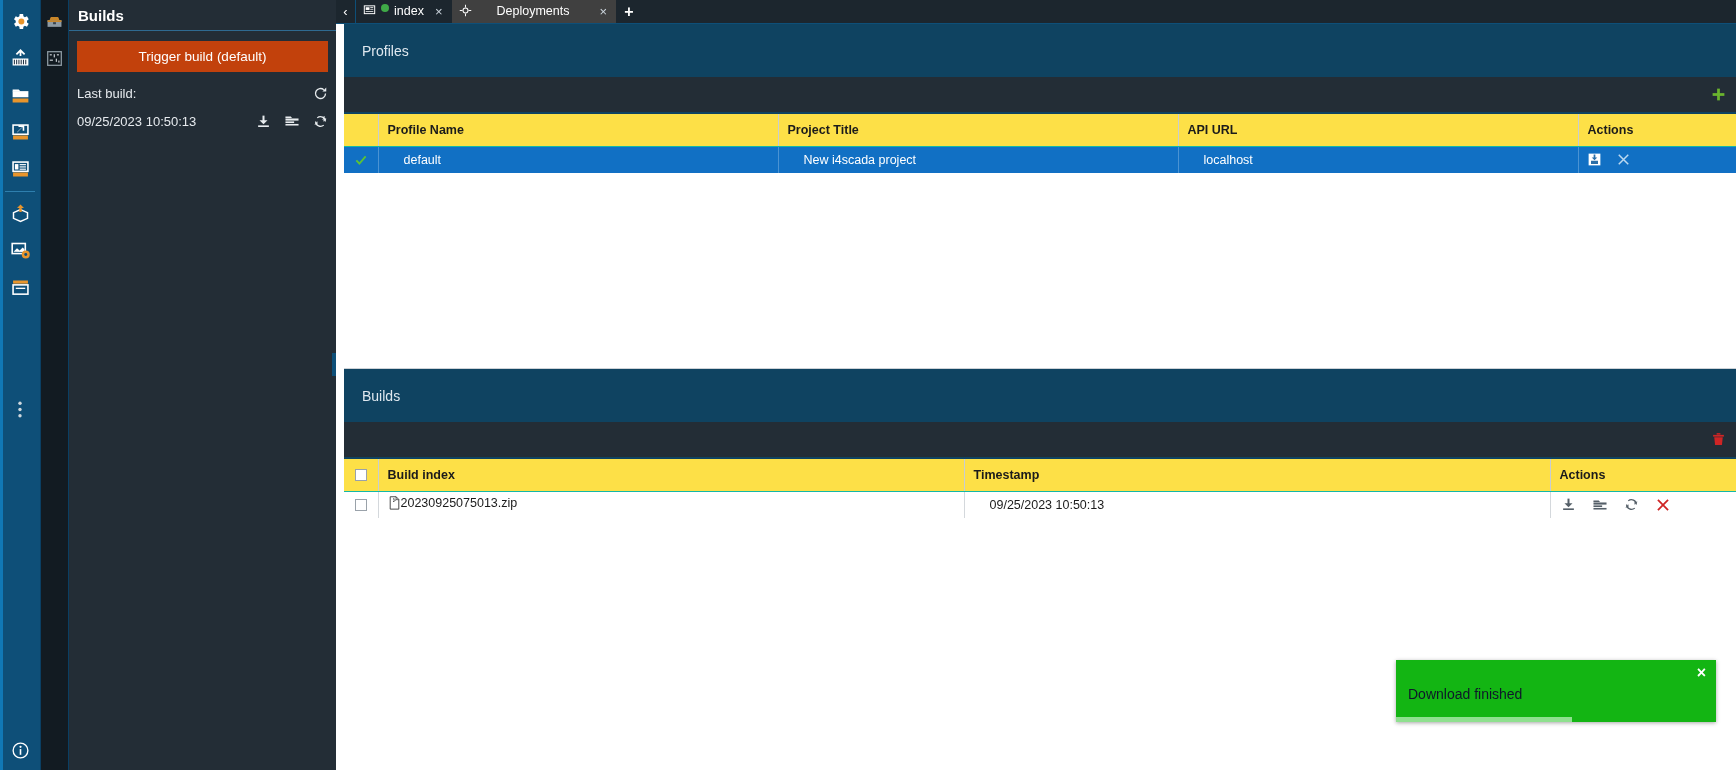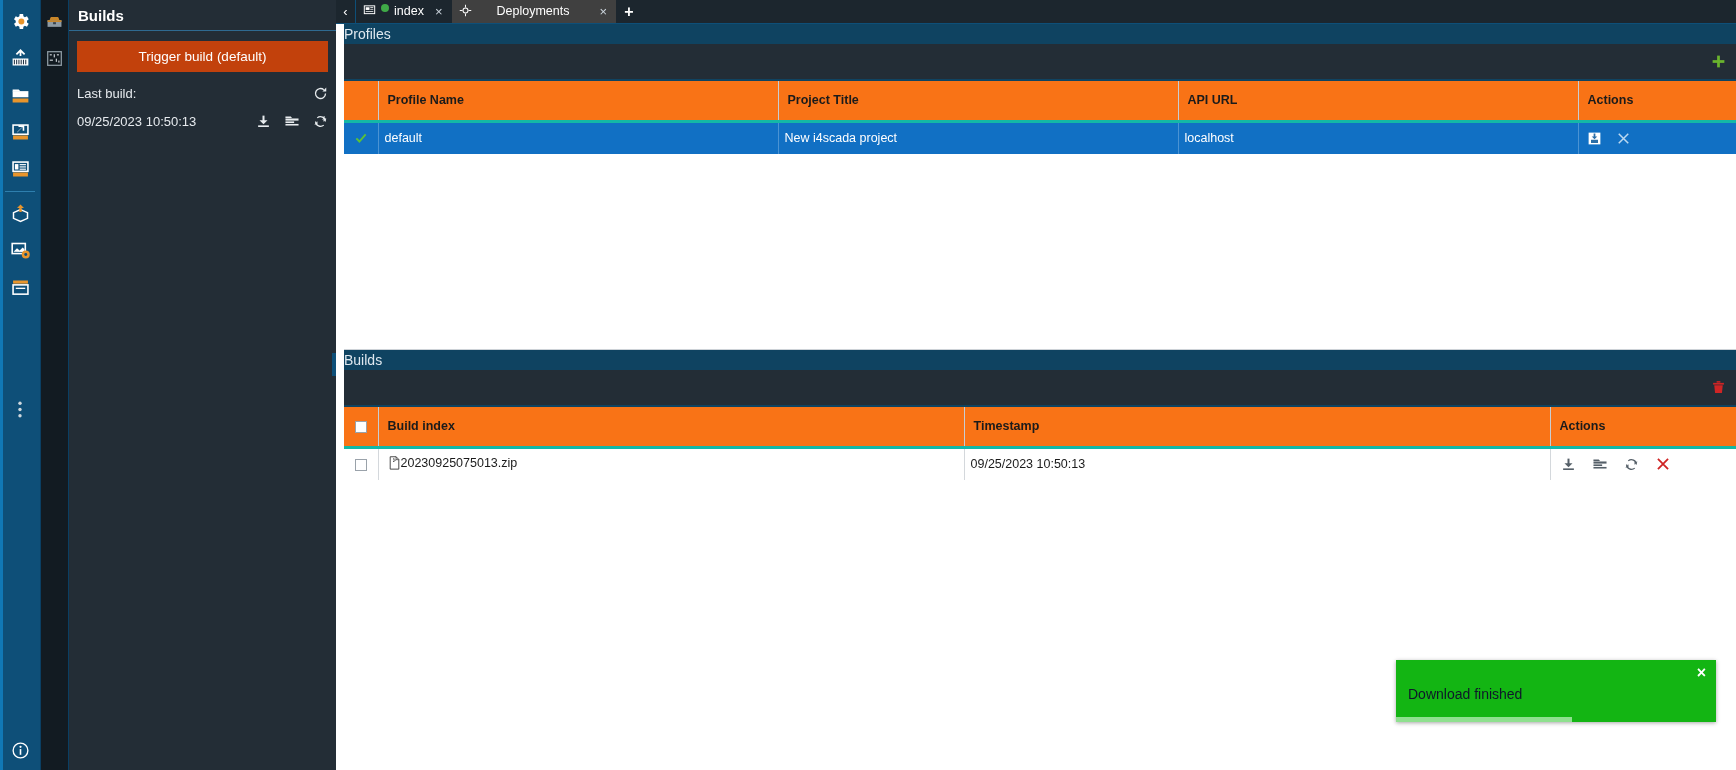--- a/index.html
+++ b/index.html
@@ -111,37 +111,37 @@
 
   
   .content { flex:1; position:relative; background:#ffffff; overflow:hidden; display:flex; flex-direction:column; }
 
   .panel-wrap { display:flex; flex-direction:column; height:100%; padding-left: 8px; }
 
   
   .card { display:flex; flex-direction:column; background:#ffffff; }
   .card-header {
     background: #0f4361; color:#dfe8ef; font-size:14px;
-    height: 20px; display:flex; align-items:center; padding-left: 0;
+    height: 53px; display:flex; align-items:center; padding-left: 18px;
   }
   .card-toolbar {
     background: #232d36; height: 37px; display:flex; align-items:center;
     justify-content:flex-end; padding-right: 10px;
     border-bottom: 2px solid #0f4361;
   }
   .tbl { width:100%; border-collapse: collapse; table-layout: fixed; }
   .tbl thead th {
     text-align:left; font-size:12.5px; font-weight:bold; color:#1b1b1b;
-    height: 40px; padding: 0 0 0 9px; background:#f97316;
-    border-right: 1px solid #c8cdd2; border-bottom: 3px solid #14b8a6;
+    height: 32px; padding: 0 0 0 9px; background:#fde047;
+    border-right: 1px solid #c8cdd2; border-bottom: 1px solid #14b8a6;
     white-space: nowrap;
   }
   .tbl thead th:last-child { border-right: none; }
   .tbl tbody td {
-    font-size: 12.5px; height: 33px; padding: 0 0 0 6px;
+    font-size: 12.5px; height: 27px; padding: 0 0 0 25px;
     border-right: 1px solid #d4d8dc; color:#1b1b1b;
     white-space: nowrap; overflow:hidden; text-overflow: ellipsis;
   }
   .tbl tbody td:last-child { border-right:none; }
   tr.sel td { background: #1170c4; color:#ffffff; border-right-color:#4a93d3; }
   .fill-blank { background:#ffffff; }
 
   .act-cell { display:flex; align-items:center; gap: 14px; padding-left: 8px; }
 
   .chk {

